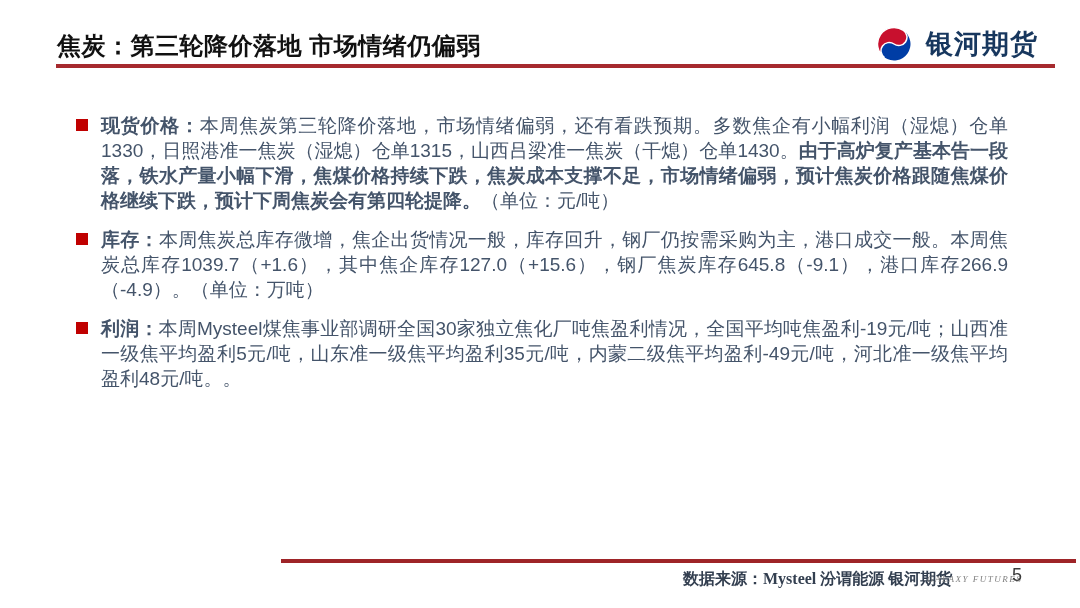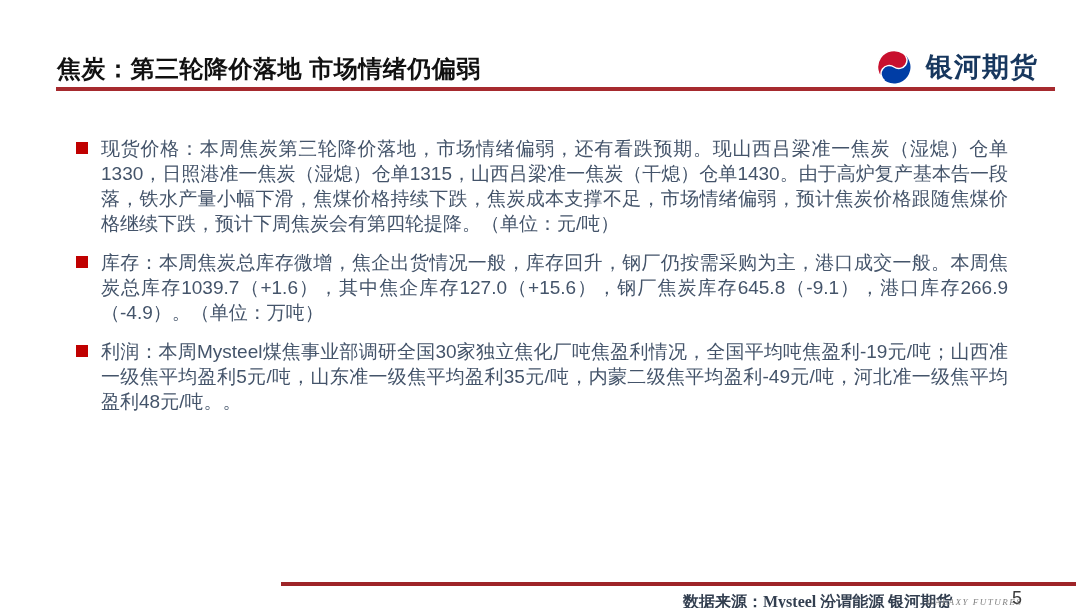--- a/index.html
+++ b/index.html
@@ -2,21 +2,21 @@
 <html><head>
 <meta charset="utf-8">
 <style>
   html, body {
     margin: 0; padding: 0;
     width: 1080px; height: 608px;
     overflow: hidden;
     background: #ffffff;
     font-family: "Liberation Sans", "DejaVu Sans", sans-serif;
   }
-  .slide { position: relative; width: 1080px; height: 501px; background: #fff; margin-top: 23px; }
+  .slide { position: relative; width: 1080px; height: 501px; background: #fff; }
 
   
   .title {
     position: absolute; left: 57px; top: 30px;
     font-size: 24px; font-weight: bold; color: #111111;
     letter-spacing: 0.5px; white-space: nowrap;
   }
   .title-rule {
     position: absolute; left: 56px; top: 64px;
     width: 999px; height: 4px; background: #A62A2E;
@@ -37,21 +37,21 @@
   }
   .bullet { display: flex; margin-bottom: 14px; }
   .marker {
     flex: 0 0 12px; width: 12px; height: 12px;
     background: #C00000; margin-top: 6px; margin-right: 13px;
   }
   .content {
     flex: 1; font-size: 19px; line-height: 25px;
     color: #44546A; text-align: justify;
   }
-  .content b { font-weight: normal; }
+  .content b { font-weight: bold; }
 
   
   .footer-rule {
     position: absolute; left: 281px; top: 559px;
     width: 795px; height: 4px; background: #9E2428;
   }
   .footer-source {
     position: absolute; left: 683px; top: 569px;
     font-family: "Liberation Serif", "DejaVu Serif", serif;
     font-weight: bold; font-size: 16px; color: #333F50;
@@ -83,21 +83,21 @@
         <circle cx="24" cy="24" r="22" fill="#003DA5"></circle>
         <path d="M24 46 A22 22 0 0 1 24 2 A11 11 0 0 1 24 24 A11 11 0 0 0 24 46 Z" fill="#C8102E" stroke="#ffffff" stroke-width="2"></path>
       </g>
     </svg>
     <span class="logo-text">银河期货</span>
   </div>
 
   <div class="bullets">
       <div class="bullet">
         <span class="marker" style="background: rgb(192, 0, 0);"></span>
-        <div class="content"><b>现货价格：</b><span>本周焦炭第三轮降价落地，市场情绪偏弱，还有看跌预期。现山西吕梁准一焦炭（湿熄）仓单1330，日照港准一焦炭（湿熄）仓单1315，山西吕梁准一焦炭（干熄）仓单1430。</span><b>由于高炉复产基本告一段落，铁水产量小幅下滑，焦煤价格持续下跌，焦炭成本支撑不足，市场情绪偏弱，预计焦炭价格跟随焦煤价格继续下跌，预计下周焦炭会有第四轮提降。</b><span>（单位：元/吨）</span></div>
+        <div class="content"><b>现货价格：</b><span>本周焦炭第三轮降价落地，市场情绪偏弱，还有看跌预期。多数焦企有小幅利润（湿熄）仓单1330，日照港准一焦炭（湿熄）仓单1315，山西吕梁准一焦炭（干熄）仓单1430。</span><b>由于高炉复产基本告一段落，铁水产量小幅下滑，焦煤价格持续下跌，焦炭成本支撑不足，市场情绪偏弱，预计焦炭价格跟随焦煤价格继续下跌，预计下周焦炭会有第四轮提降。</b><span>（单位：元/吨）</span></div>
       </div>
       <div class="bullet">
         <span class="marker" style="background: rgb(192, 0, 0);"></span>
         <div class="content"><b>库存：</b><span>本周焦炭总库存微增，焦企出货情况一般，库存回升，钢厂仍按需采购为主，港口成交一般。本周焦炭总库存1039.7（+1.6），其中焦企库存127.0（+15.6），钢厂焦炭库存645.8（-9.1），港口库存266.9（-4.9）。（单位：万吨）</span></div>
       </div>
       <div class="bullet">
         <span class="marker" style="background: rgb(192, 0, 0);"></span>
         <div class="content"><b>利润：</b><span>本周Mysteel煤焦事业部调研全国30家独立焦化厂吨焦盈利情况，全国平均吨焦盈利-19元/吨；山西准一级焦平均盈利5元/吨，山东准一级焦平均盈利35元/吨，内蒙二级焦平均盈利-49元/吨，河北准一级焦平均盈利48元/吨。。</span></div>
       </div>
     </div>

